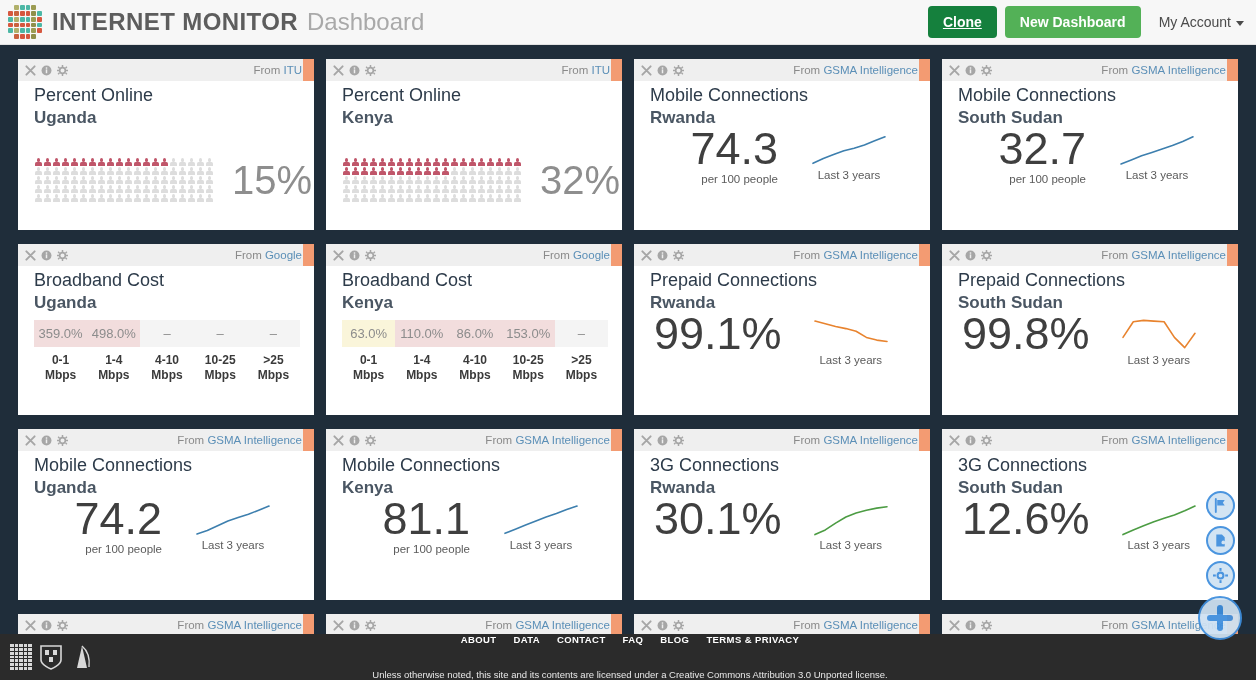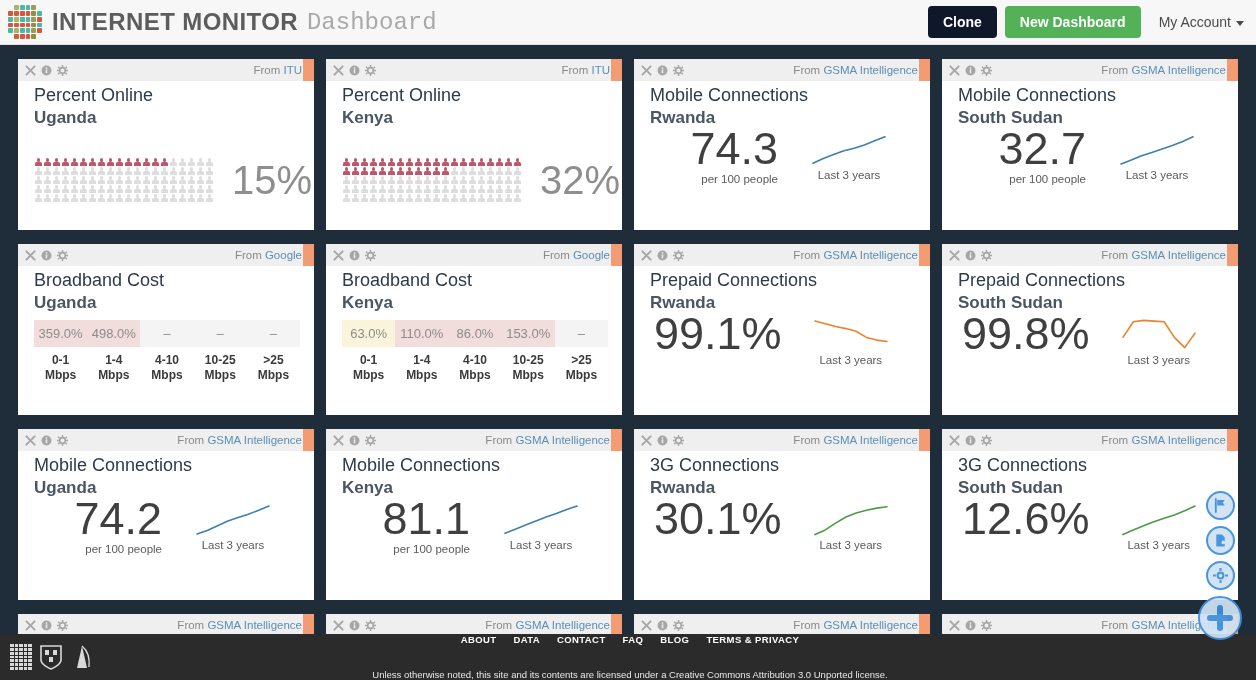--- a/index.html
+++ b/index.html
@@ -25,31 +25,31 @@
     grid-template-rows: repeat(6, 1fr);
     gap: 1px; flex: 0 0 auto; margin-right: 10px;
   }
   .logo-dots i { display: block; border-radius: 1px; }
   .brand-title {
     font-size: 24px; font-weight: bold; letter-spacing: 0.4px;
     color: #5d5d5d; white-space: nowrap;
   }
   .brand-sub {
     font-size: 24px; font-weight: normal; color: #a9a9a9;
-    margin-left: 9px; white-space: nowrap; font-family: Liberation Mono, monospace;
+    margin-left: 9px; white-space: nowrap;
   }
   .header-spacer { flex: 1 1 auto; }
   .btn {
     border: none; border-radius: 4px; color: #fff;
     font-size: 14px; font-weight: bold;
     padding: 8px 15px; cursor: pointer;
     font-family: "Liberation Sans", sans-serif;
     margin-left: 8px; white-space: nowrap;
   }
-  .btn-clone { background: #0f172a; }
+  .btn-clone { background: #15803d; text-decoration: underline; }
   .btn-new   { background: #53b157; }
   .account {
     font-size: 14px; color: #4b4b4b; margin-left: 18px;
     cursor: pointer; white-space: nowrap;
   }
   .caret {
     display: inline-block; margin-left: 5px;
     border-left: 4px solid transparent; border-right: 4px solid transparent;
     border-top: 5px solid #4b4b4b; vertical-align: middle;
   }

